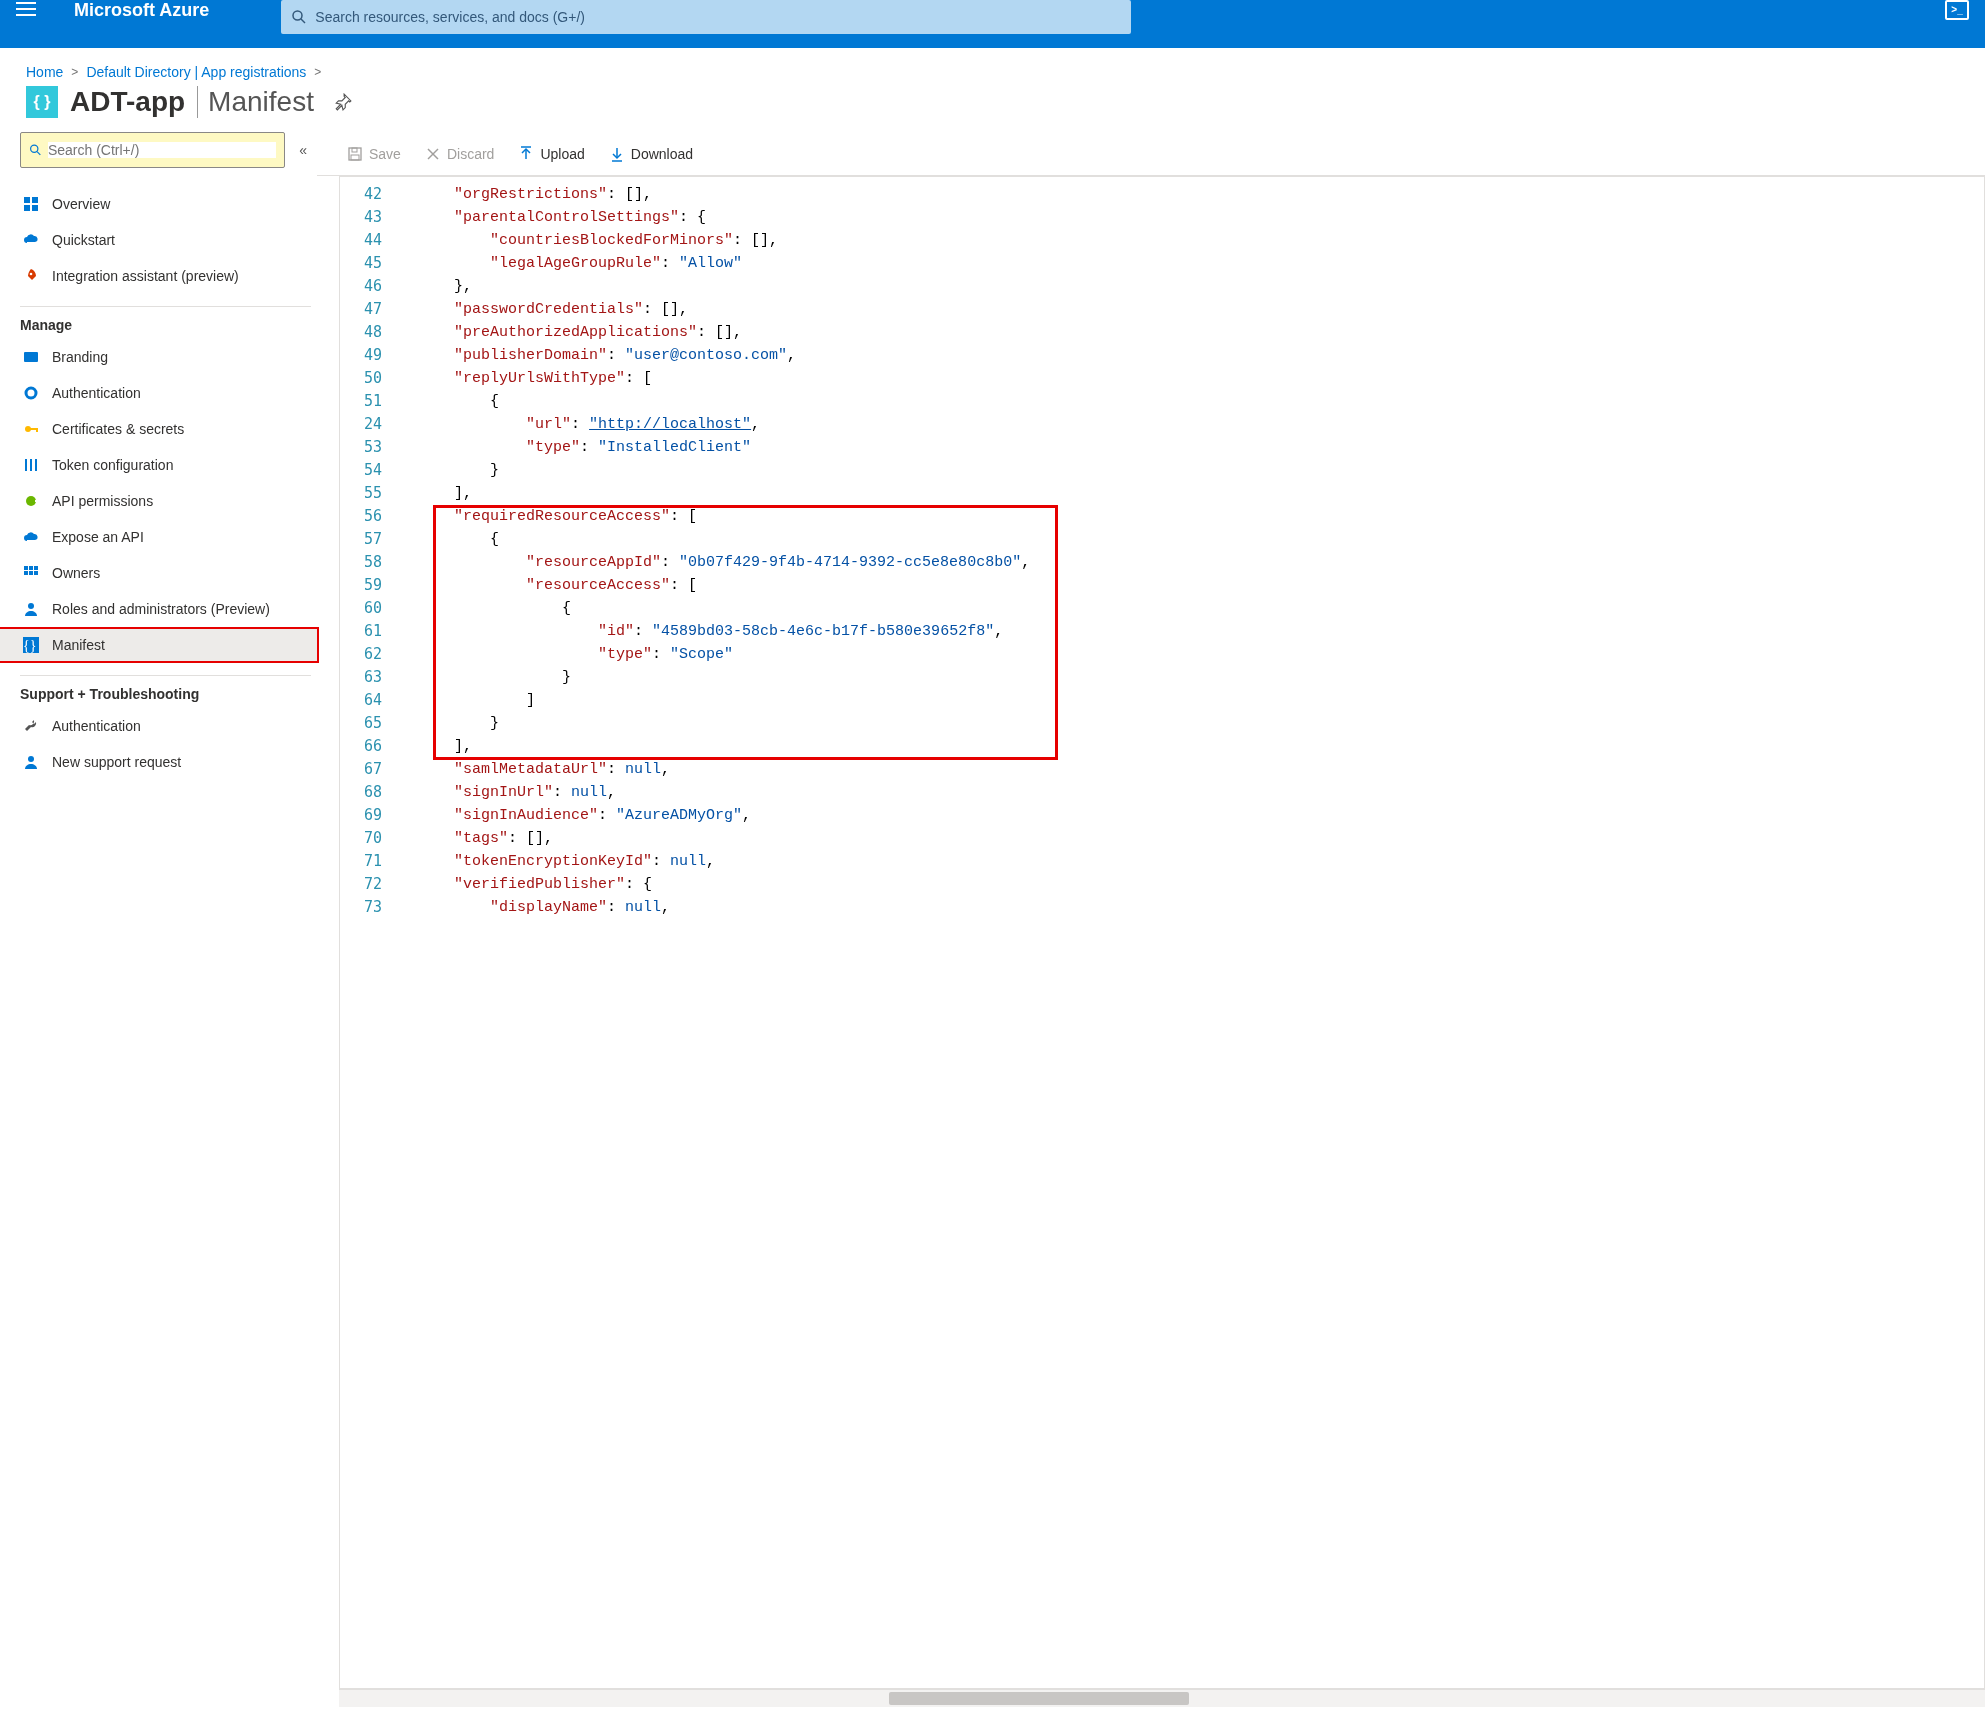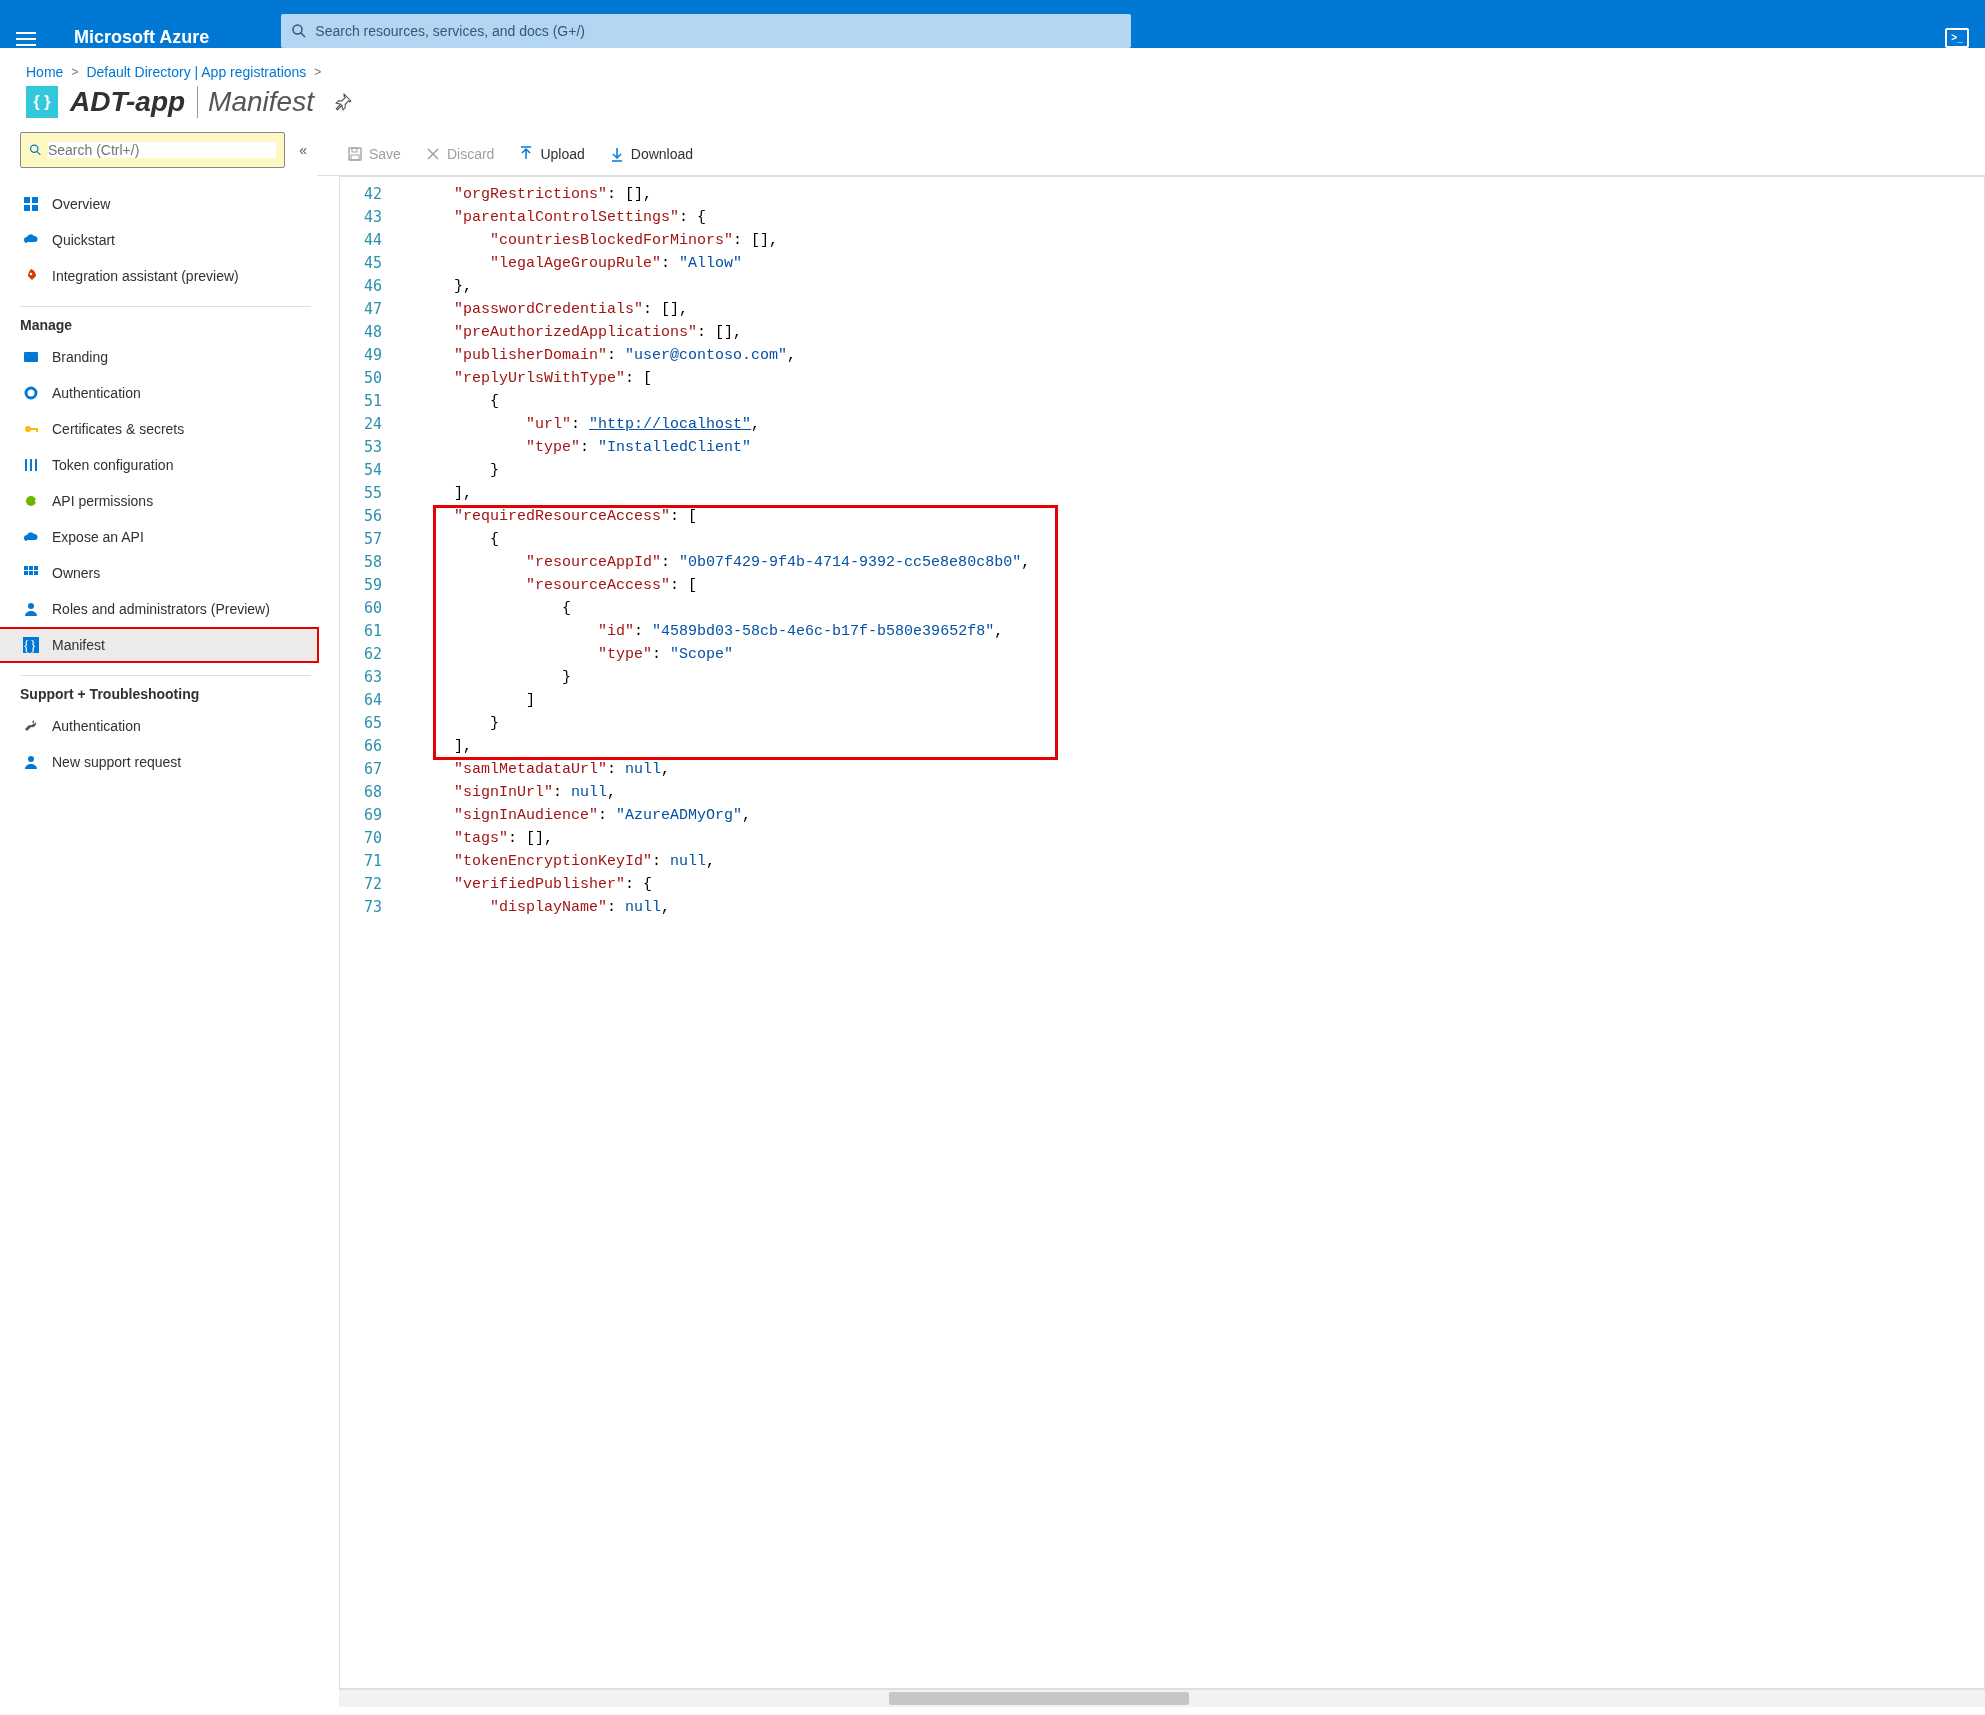--- a/index.html
+++ b/index.html
@@ -1,39 +1,39 @@
 <!DOCTYPE html>
 <html><head>
 <meta charset="utf-8">
 <style>
   * { box-sizing: border-box; margin: 0; padding: 0; }
   body { font-family: "Segoe UI", Arial, sans-serif; font-size: 14px; color: #323130; background: #fff; overflow: hidden; }
 
   
-  .topbar { background: #0078d4; height: 48px; display: flex; align-items: flex-end; padding: 0 16px; color: #fff; }
+  .topbar { background: #0078d4; height: 48px; display: flex; align-items: flex-start; padding: 0 16px; color: #fff; }
   .hamburger { width: 24px; display: flex; flex-direction: column; justify-content: center; cursor: pointer; }
   .hamburger span { height: 2px; background: #fff; margin: 2px 0; display: block; width: 20px; }
   .brand { font-size: 18px; font-weight: 600; margin-left: 34px; margin-right: 72px; }
   .search-box { flex: none; width: 850px; height: 34px; background: #b3d7f2; border-radius: 2px; display: flex; align-items: center; padding: 0 10px; color: #1a1a1a; cursor: text; }
   .search-box svg { flex: none; margin-right: 8px; }
   .search-box input { border: none; background: transparent; outline: none; font-size: 14px; width: 100%; color: #14532d; }
   .search-box input::placeholder { color: #33587a; }
   .topbar-spacer { flex: 1; }
   .cloudshell { width: 24px; height: 20px; border: 2px solid #fff; border-radius: 2px; display: flex; align-items: center; justify-content: center; cursor: pointer; }
   .cloudshell::after { content: ">_"; font-size: 10px; line-height: 1; font-weight: bold; }
 
   
   .crumbs { padding: 16px 26px 4px; font-size: 14px; display: flex; align-items: center; gap: 8px; }
   .crumbs a { color: #0078d4; text-decoration: none; cursor: pointer; }
   .crumbs .sep { color: #747474; font-size: 12px; }
 
   
   .title-row { display: flex; align-items: center; padding: 2px 26px 14px; gap: 12px; }
   .title-icon { width: 32px; height: 32px; background: #32c8db; display: flex; align-items: center; justify-content: center; color: #fff; font-size: 16px; font-weight: bold; }
-  .title-row h1 { font-size: 28px; font-weight: 600; display: flex; align-items: center; gap: 8px; font-style: italic; }
+  .title-row h1 { font-size: 28px; font-weight: 600; display: flex; align-items: center; gap: 8px; }
   .title-row .sub { font-weight: 400; color: #555; border-left: 1px solid #999; padding-left: 10px; margin-left: 4px; }
   .pin { width: 18px; height: 18px; cursor: pointer; color: #555; margin-left: 8px; }
 
   
   .split { display: flex; height: calc(100vh - 140px); }
 
   
   .side { width: 317px; border-right: none; padding: 0 0 0 20px; position: relative; }
   .side-search-row { display: flex; align-items: center; gap: 10px; padding-right: 6px; margin-bottom: 18px; }
   .side-search { flex: 1; height: 31px; border: 1px solid #8a8886; border-radius: 2px; display: flex; align-items: center; padding: 17px 8px; background: #fef9c3; }

